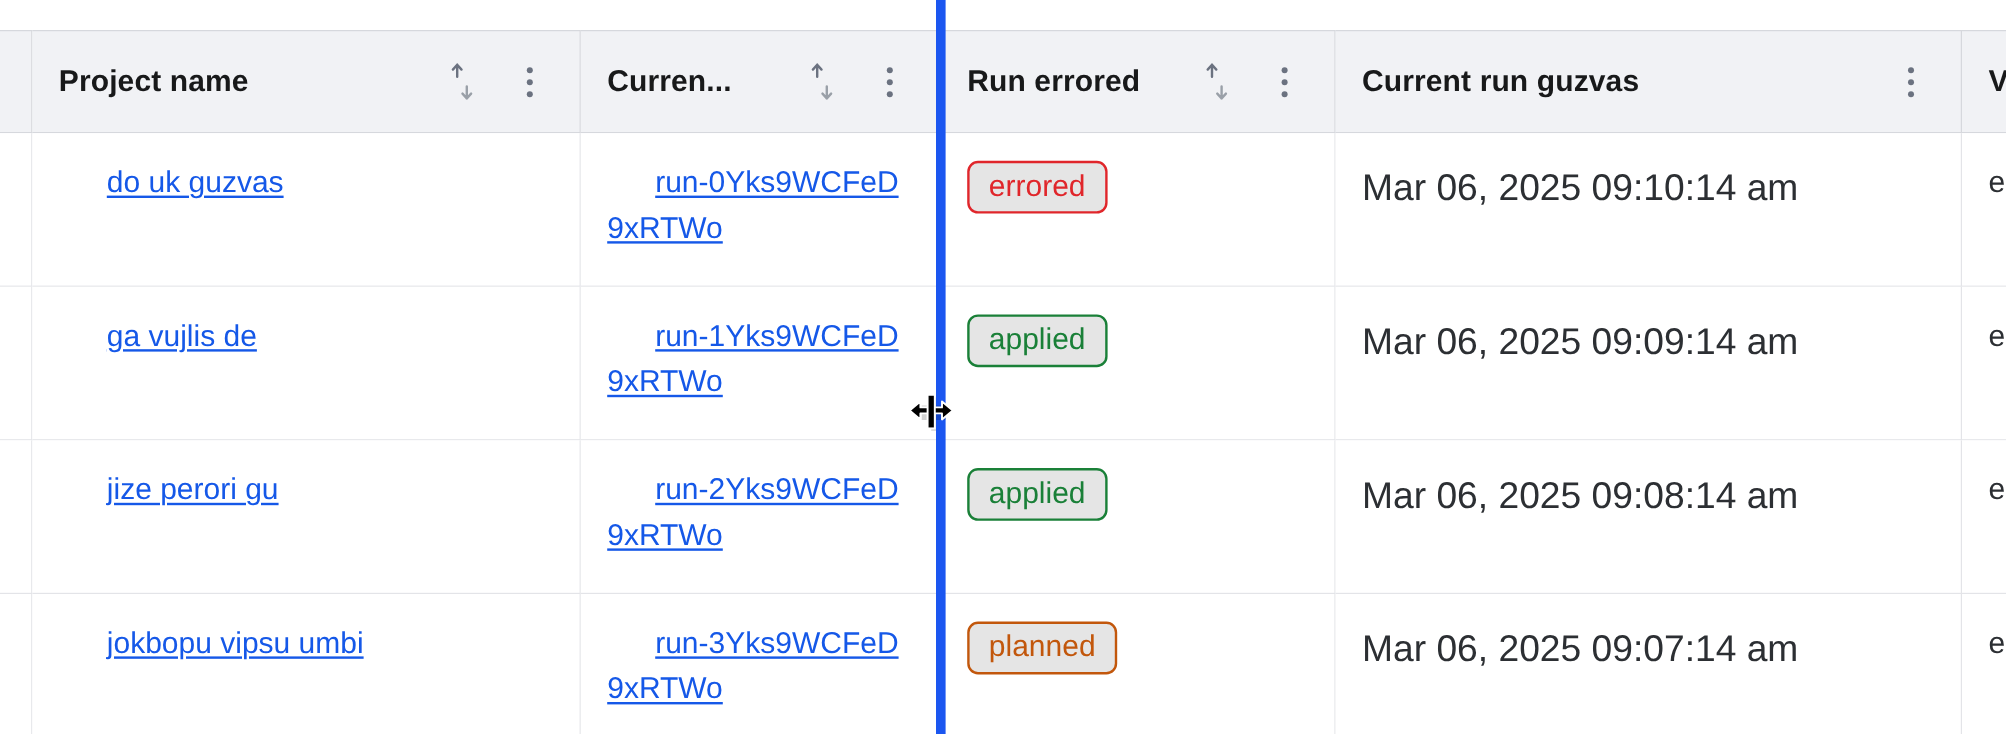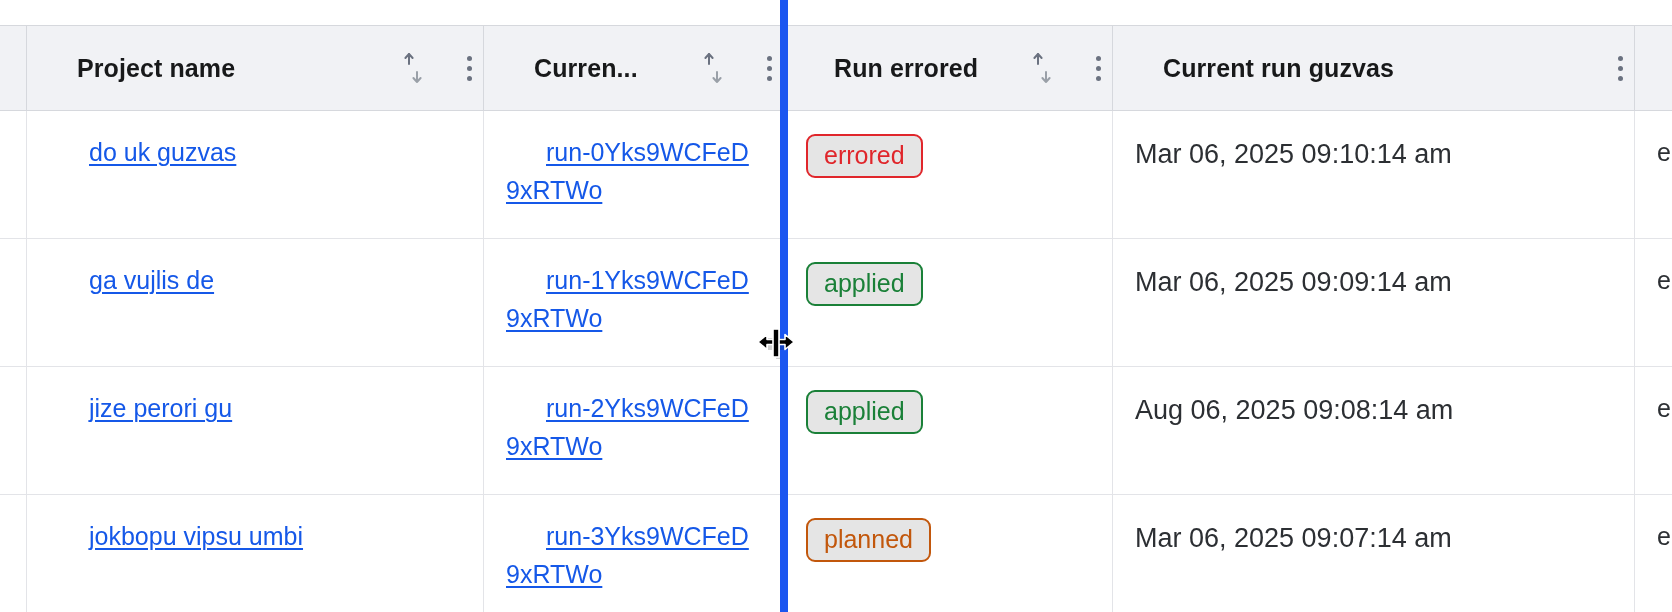--- a/index.html
+++ b/index.html
@@ -63,21 +63,20 @@
     padding: 0;
     border-right: 1px solid #d6d8dd;
   }
 
   .th-inner {
     display: flex;
     align-items: center;
     width: 100%;
     height: 100%;
     gap: 0;
-    margin-left: 28px;
   }
   .th-label {
     flex: 0 1 auto;
     overflow: hidden;
     text-overflow: ellipsis;
     white-space: nowrap;
     font-size: 25px;
     font-weight: 700;
     color: #18191a;
     letter-spacing: 0.1px;
@@ -131,21 +130,21 @@
     text-decoration: underline;
     text-underline-offset: 3px;
     text-decoration-thickness: 2px;
     font-size: 25px;
     cursor: pointer;
     word-break: break-all;
     margin-left: 40px;
   }
   a.link.wrap { display: inline; }
 
-  .ts { color: #2c2f33; font-size: 27px; white-space: nowrap; }
+  .ts { color: #2c2f33; font-size: 31px; white-space: nowrap; }
   .vcs-clip { color: #2c2f33; font-size: 25px; white-space: nowrap; overflow: hidden; }
 
   
   .badge {
     display: inline-block;
     border: 2px solid currentColor;
     border-radius: 9px;
     padding: 5px 16px 7px;
     font-size: 25px;
     line-height: 1.12;
@@ -346,21 +345,21 @@
             <div class="cell-pad">
               <a class="link wrap">run-2Yks9WCFeD9xRTWo</a>
             </div>
           </td>
           <td>
             <div class="cell-pad">
               <span class="badge applied">applied</span>
             </div>
           </td>
           <td>
-            <div class="cell-pad"><span class="ts">Aug 06, 2025 09:08:14 am</span></div>
+            <div class="cell-pad"><span class="ts">Mar 06, 2025 09:08:14 am</span></div>
           </td>
           <td>
             <div class="cell-pad"><span class="vcs-clip">e</span></div>
           </td>
         </tr>
 
         <tr>
           <td class="sel"></td>
           <td>
             <div class="cell-pad">

